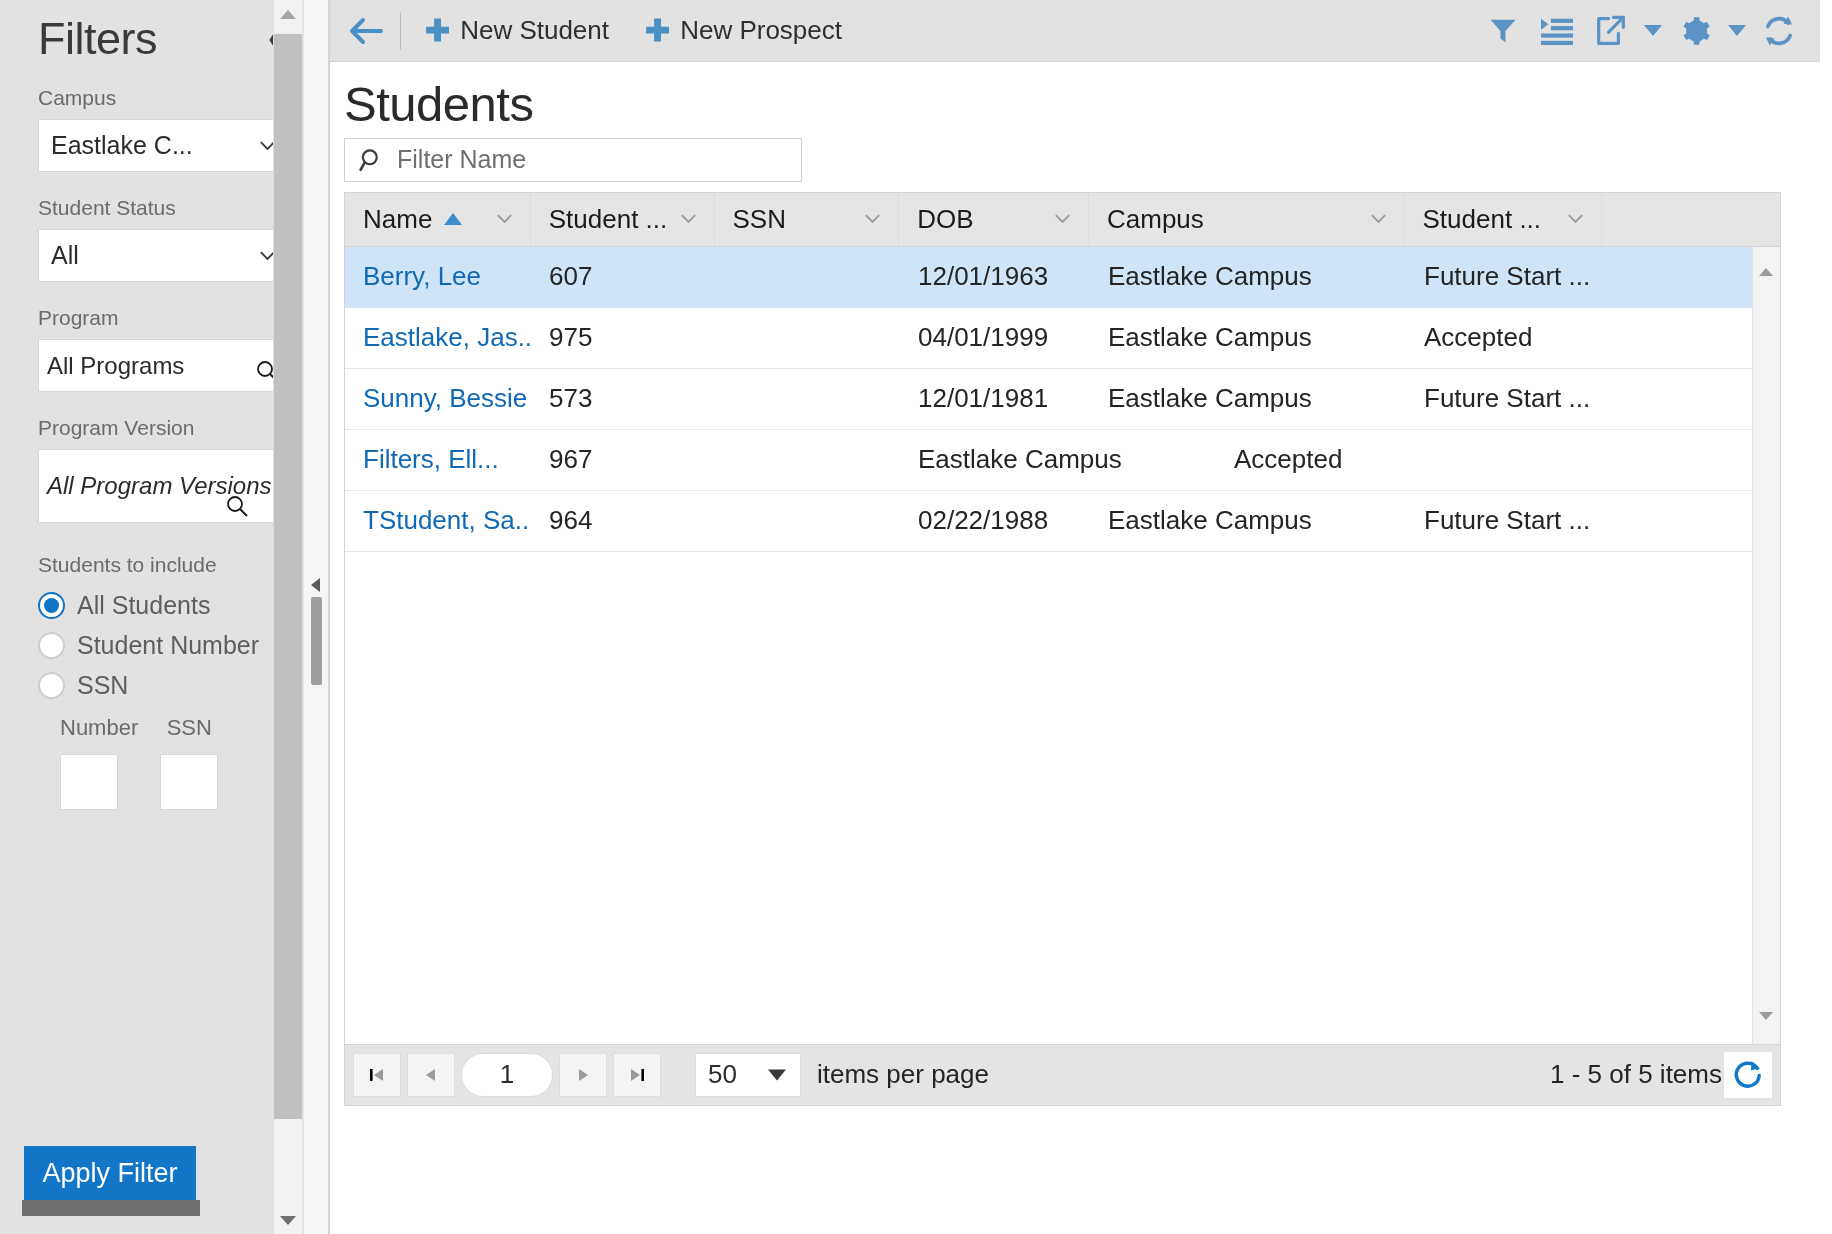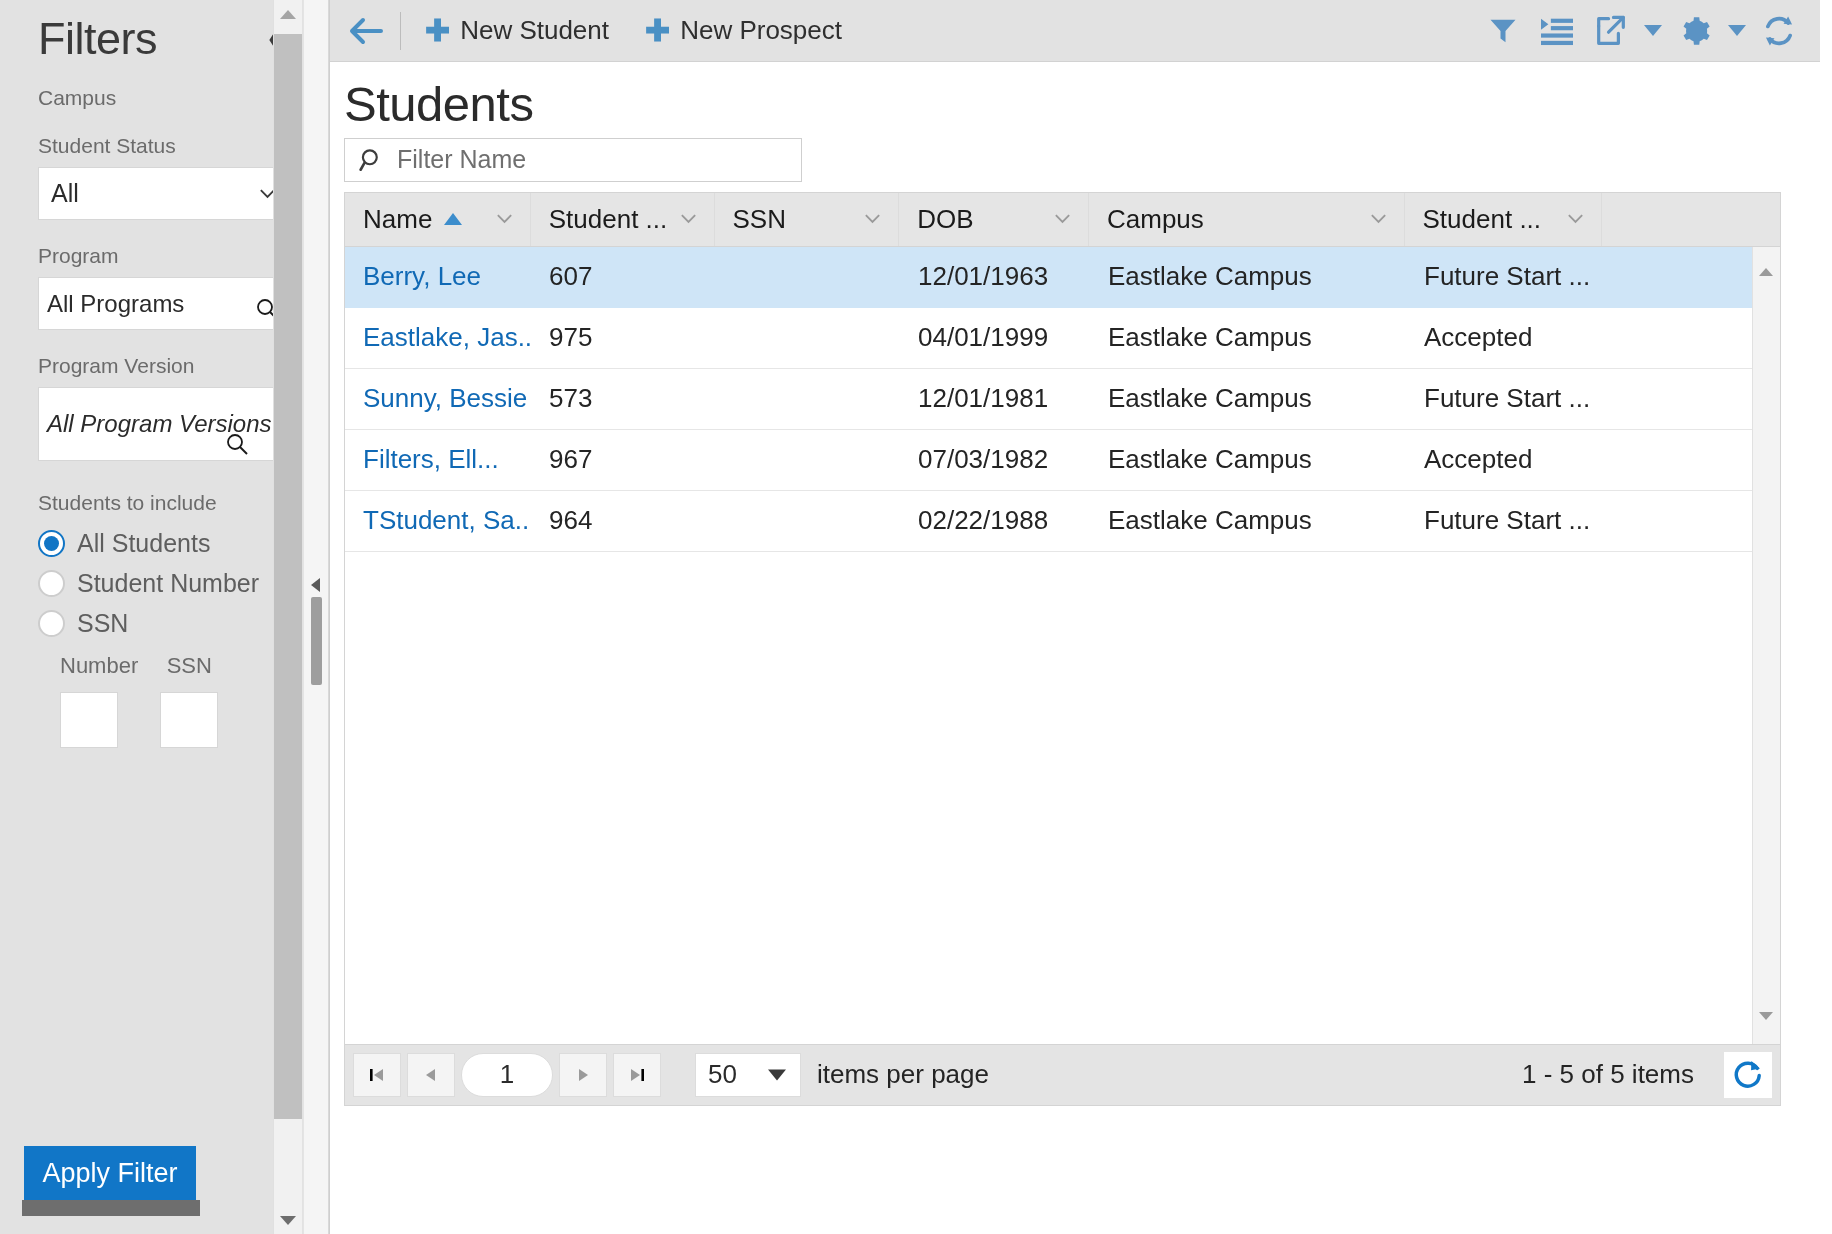--- a/index.html
+++ b/index.html
@@ -489,21 +489,21 @@
   }
   .pg-ipp {
     font-size: 26px;
     color: #242424;
     margin-left: 16px;
   }
   .pg-spacer { flex: 1 1 auto; }
   .pg-count {
     font-size: 26px;
     color: #242424;
-    margin-right: 30px;
+    margin-right: 2px;
   }
   .pg-refresh {
     width: 48px; height: 46px;
     background: #ffffff;
     display: flex; align-items: center; justify-content: center;
     cursor: pointer;
   }
   .pg-ico path, .pg-ico polygon { fill: #9a9a9a; }
 </style>
 </head>
@@ -513,20 +513,28 @@
 
   <aside id="filter-panel">
     <div id="filter-inner">
 
       <div class="filters-header">
         <div class="filters-title">Filters</div>
         <div class="collapse-chevron">❮</div>
       </div>
 
       <div class="field-label">Campus</div>
+      <div class="select-box">
+        <span class="val">Eastlake C...</span>
+        <span class="chev-down">
+          <svg viewBox="0 0 20 20" width="19" height="19">
+              <path d="M3 6 L10 13 L17 6" stroke="#3a3a3a" stroke-width="2" fill="none"></path>
+            </svg>
+        </span>
+      </div>
 
       <div class="field-label">Student Status</div>
       <div class="select-box">
         <span class="val">All</span>
         <span class="chev-down">
           <svg viewBox="0 0 20 20" width="19" height="19">
               <path d="M3 6 L10 13 L17 6" stroke="#3a3a3a" stroke-width="2" fill="none"></path>
             </svg>
         </span>
       </div>
@@ -755,21 +763,20 @@
             <div class="gcell" style="width:185px"></div>
             <div class="gcell" style="width:190px">12/01/1981</div>
             <div class="gcell" style="width:316px">Eastlake Campus</div>
             <div class="gcell" style="width:198px">Future Start ...</div>
           </div>
 
           <div class="grow">
             <div class="gcell link" style="width:186px">Filters, Ell...</div>
             <div class="gcell" style="width:184px">967</div>
             <div class="gcell" style="width:185px"></div>
-            <div class="gcell" style="width:190px">07/03/1982</div>
             <div class="gcell" style="width:316px">Eastlake Campus</div>
             <div class="gcell" style="width:198px">Accepted</div>
           </div>
 
           <div class="grow">
             <div class="gcell link" style="width:186px">TStudent, Sa...</div>
             <div class="gcell" style="width:184px">964</div>
             <div class="gcell" style="width:185px"></div>
             <div class="gcell" style="width:190px">02/22/1988</div>
             <div class="gcell" style="width:316px">Eastlake Campus</div>

